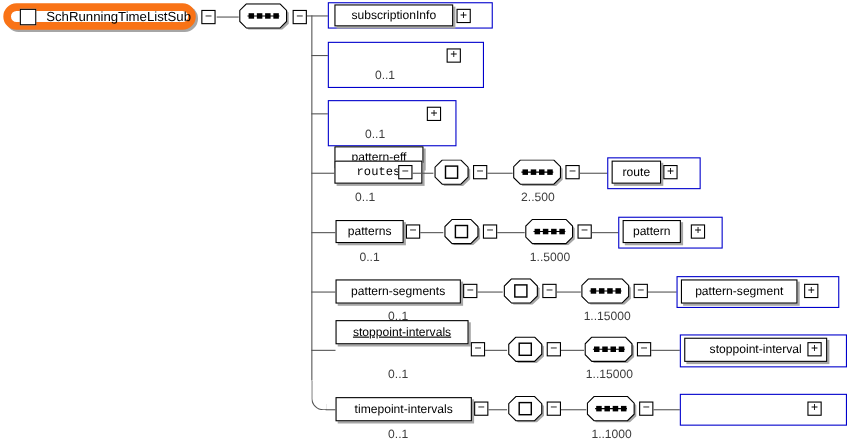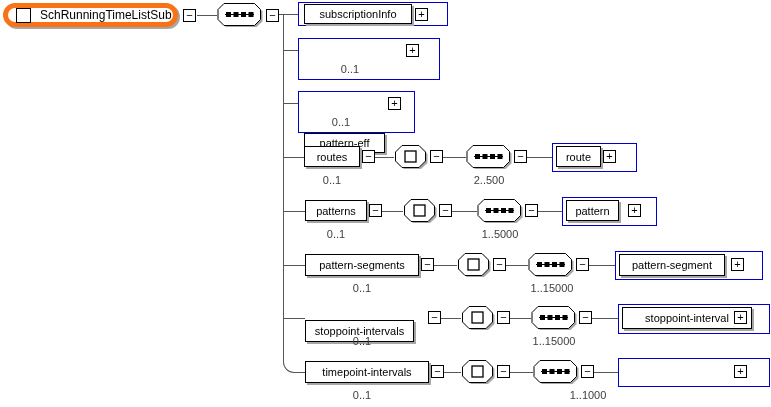--- a/index.html
+++ b/index.html
@@ -17,21 +17,21 @@
   
   .bluebox{position:absolute;border:1px solid #0000cc;background:transparent;box-sizing:border-box;}
   
   .tog{position:absolute;width:13px;height:13px;box-sizing:border-box;border:1px solid #000;background:#fff;
        display:flex;align-items:center;justify-content:center;font-size:11px;line-height:11px;cursor:pointer;}
   
   .occ{position:absolute;transform:translateX(-50%);font-size:11px;color:#3d3d3d;white-space:nowrap;}
   
   .oct{position:absolute;display:block;line-height:0;}
   
-  .rootbox{position:absolute;background:#fff;border:5px solid #f97316;border-radius:13px;
+  .rootbox{position:absolute;background:#fff;border:7px solid #f97316;border-radius:13px;
            box-shadow:2px 2px 0 #a6a6a6;display:flex;align-items:center;box-sizing:border-box;
            padding-left:8px;}
   .rootsq{width:13px;height:13px;border:1px solid #000;background:#fff;margin-right:9px;flex:none;}
   .rootlabel{font-size:12px;white-space:nowrap;}
 </style>
 </head>
 <body>
 
 <div class="canvas">
 
@@ -73,21 +73,21 @@
   <span class="tog" style="left:406px;top:44px;">+</span>
   <span class="occ" style="left:350px;top:63px;">0..1</span>
 
   <span class="bluebox" style="left:298px;top:91px;width:117px;height:42px;"></span>
   <div class="ebox" style="left:304px;top:93px;width:81px;height:20px;margin-top:40px;">
     <span>pattern-eff</span>
   </div>
   <span class="tog" style="left:388px;top:97px;">+</span>
   <span class="occ" style="left:341px;top:116px;">0..1</span>
 
-  <div class="ebox" style="left:304px;top:146px;width:56px;height:21px;">
+  <div class="ebox" style="left:304px;top:146px;width:80px;height:21px;font-family:Liberation Mono, monospace;">
     <span>routes</span>
   </div>
   <span class="tog" style="left:362px;top:150px;">−</span>
   <span class="hl" style="left:375px;top:157px;width:19px;"></span>
   <span class="oct" style="left:394px;top:145px;"><svg width="34" height="24" viewBox="0 0 34 24">
         <polygon points="10,2.5 27,2.5 33.5,9 33.5,18 27,24 10,24 3.5,18 3.5,9" fill="#a6a6a6"></polygon>
         <polygon points="8,0.5 25,0.5 31.5,7 31.5,16 25,22.5 8,22.5 1.5,16 1.5,7" fill="#fff" stroke="#000"></polygon>
         <rect x="11" y="6" width="11" height="11" fill="#fff" stroke="#000" stroke-width="1.3"></rect>
       </svg></span>
   <span class="tog" style="left:430px;top:150px;">−</span>
@@ -166,21 +166,21 @@
   <span class="tog" style="left:576px;top:258px;">−</span>
   <span class="hl" style="left:589px;top:265px;width:26px;"></span>
   <span class="bluebox" style="left:615px;top:251px;width:148px;height:29px;"></span>
   <div class="ebox" style="left:619px;top:254px;width:106px;height:22px;">
     <span>pattern-segment</span>
   </div>
   <span class="tog" style="left:731px;top:258px;">+</span>
   <span class="occ" style="left:362px;top:282px;">0..1</span>
   <span class="occ" style="left:552px;top:282px;">1..15000</span>
 
-  <div class="ebox" style="left:305px;top:320px;width:109px;height:22px;">
+  <div class="ebox" style="left:305px;top:291px;width:121px;height:22px;text-decoration:underline;">
     <span>stoppoint-intervals</span>
   </div>
   <span class="tog" style="left:428px;top:311px;">−</span>
   <span class="hl" style="left:441px;top:318px;width:20px;"></span>
   <span class="oct" style="left:461px;top:306px;"><svg width="34" height="24" viewBox="0 0 34 24">
         <polygon points="10,2.5 27,2.5 33.5,9 33.5,18 27,24 10,24 3.5,18 3.5,9" fill="#a6a6a6"></polygon>
         <polygon points="8,0.5 25,0.5 31.5,7 31.5,16 25,22.5 8,22.5 1.5,16 1.5,7" fill="#fff" stroke="#000"></polygon>
         <rect x="11" y="6" width="11" height="11" fill="#fff" stroke="#000" stroke-width="1.3"></rect>
       </svg></span>
   <span class="tog" style="left:497px;top:311px;">−</span>
@@ -223,15 +223,15 @@
         <rect x="9" y="9" width="5" height="5" fill="#000"></rect>
         <rect x="16.5" y="9" width="5" height="5" fill="#000"></rect>
         <rect x="24" y="9" width="5" height="5" fill="#000"></rect>
         <rect x="31.5" y="9" width="5" height="5" fill="#000"></rect>
       </svg></span>
   <span class="tog" style="left:581px;top:365px;">−</span>
   <span class="hl" style="left:594px;top:372px;width:24px;"></span>
   <span class="bluebox" style="left:618px;top:358px;width:152px;height:29px;"></span>
   <span class="tog" style="left:734px;top:365px;">+</span>
   <span class="occ" style="left:362px;top:389px;">0..1</span>
-  <span class="occ" style="left:588px;top:389px;text-align:center;">1..1000</span>
+  <span class="occ" style="left:556px;top:389px;text-align:center;">1..1000</span>
 
 </div>
 
 </body></html>

